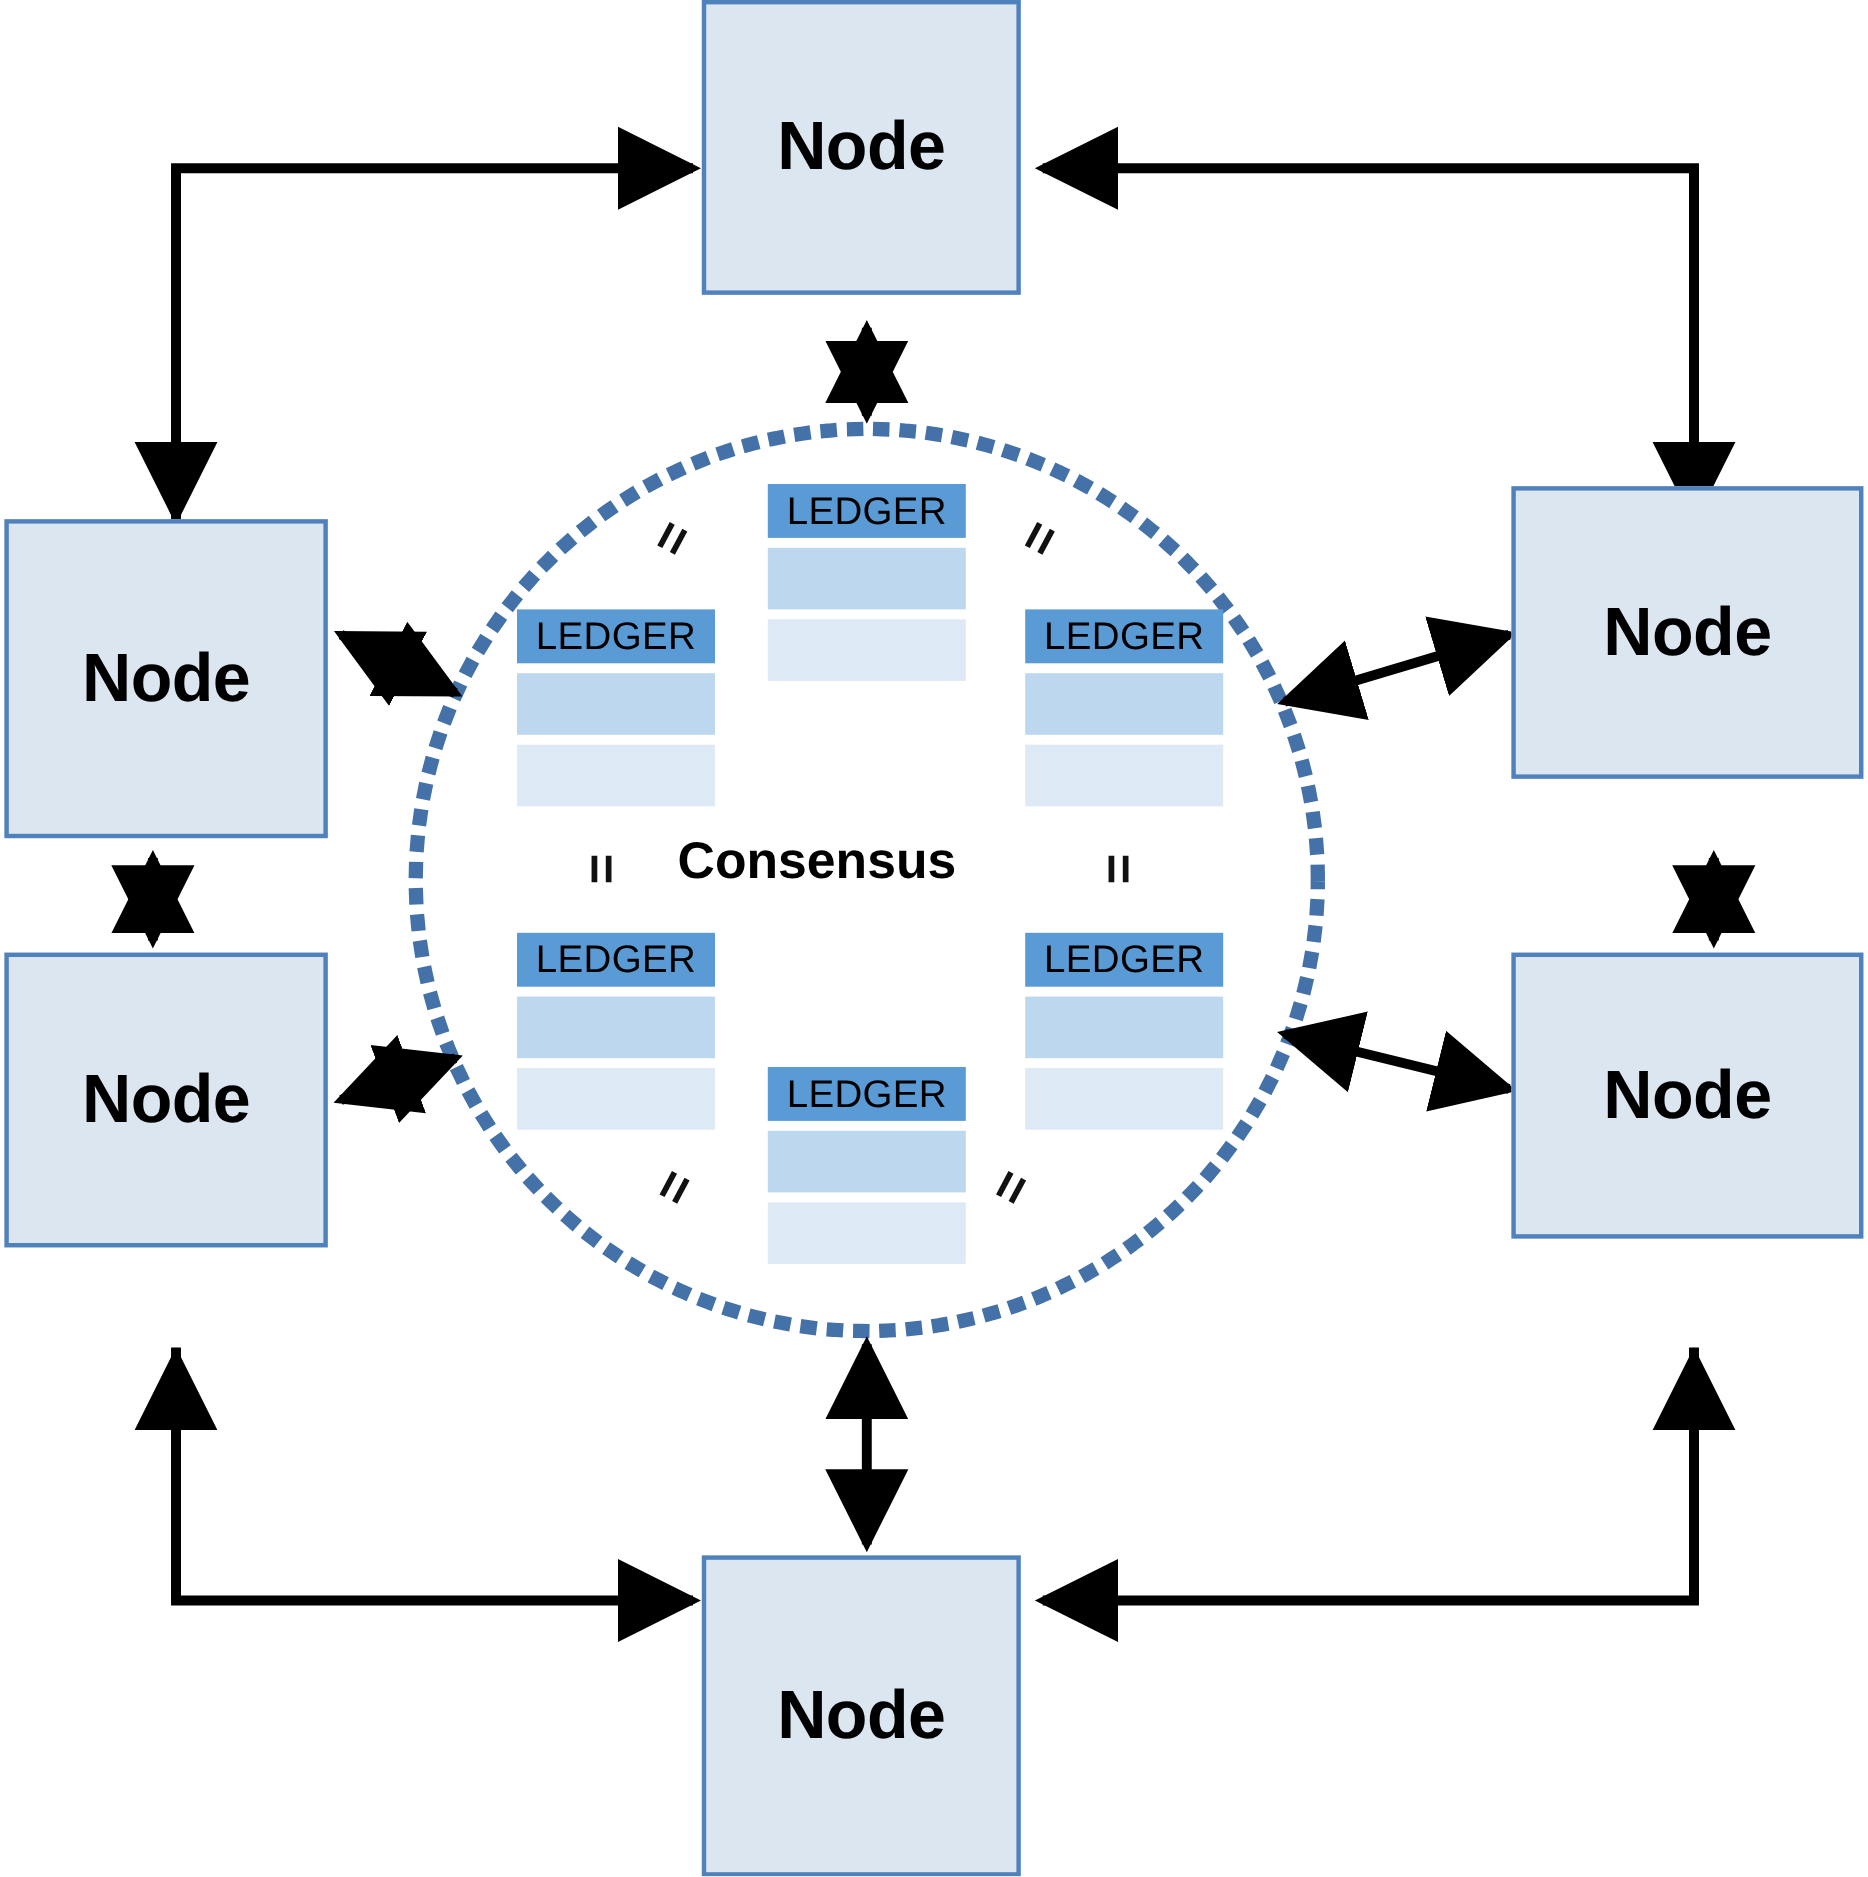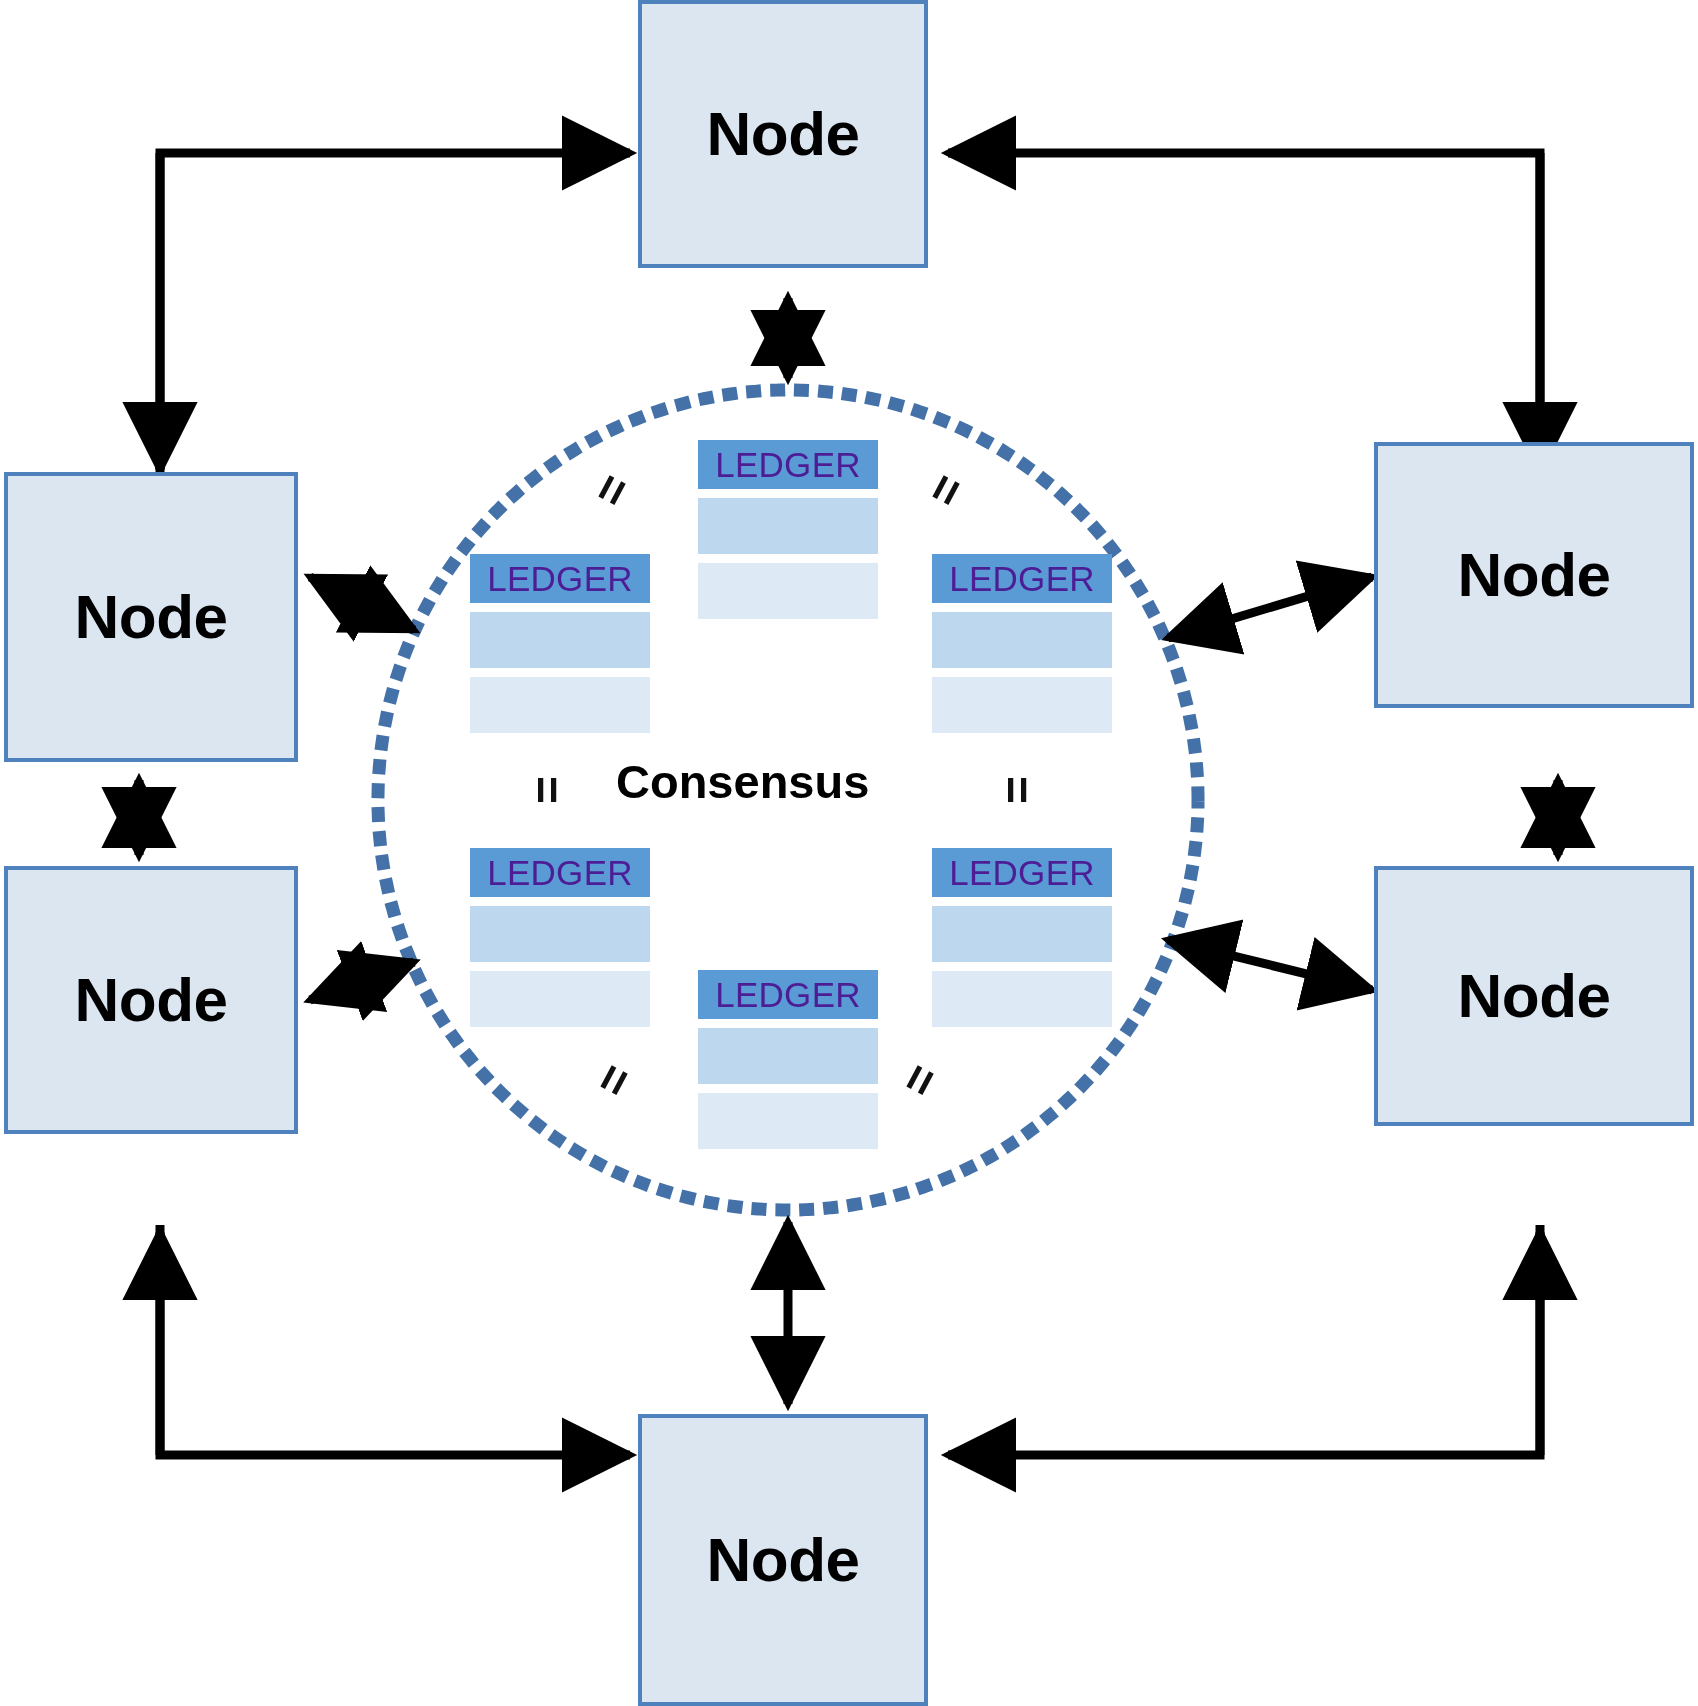--- a/index.html
+++ b/index.html
@@ -48,21 +48,21 @@
   }
   .ledger-head {
     background: #5b9bd5;
     height: 49px;
     display: flex;
     align-items: center;
     justify-content: center;
     box-sizing: border-box;
   }
   .ledger-head span {
-    color: #4c1d95;
+    color: #000000;
     font-family: "Liberation Sans", sans-serif;
     font-size: 35px;
     font-weight: 400;
     line-height: 1;
     letter-spacing: 0.3px;
   }
   .ledger-row-a {
     background: #bdd7ee;
     height: 56px;
     margin-top: 9px;

